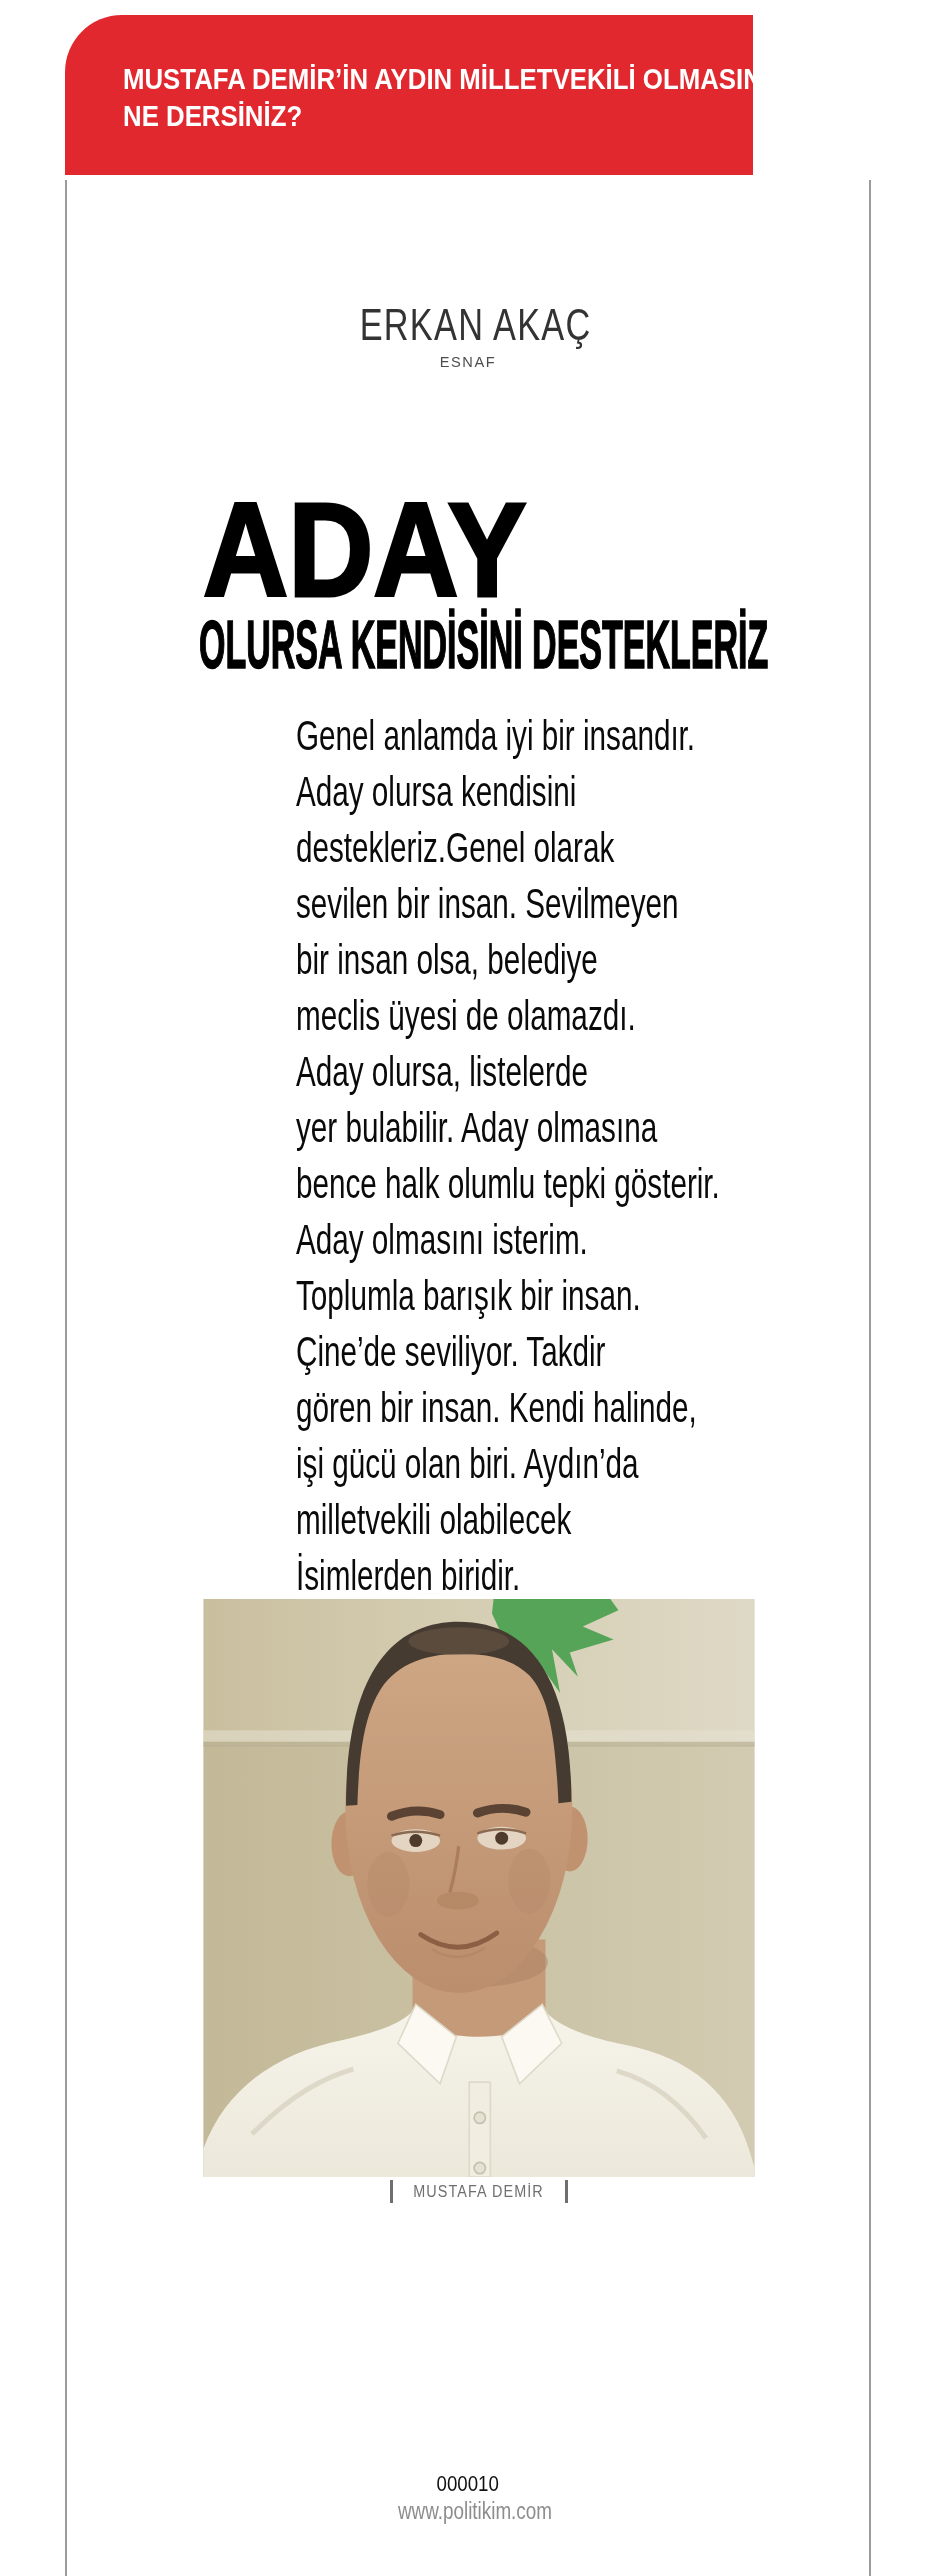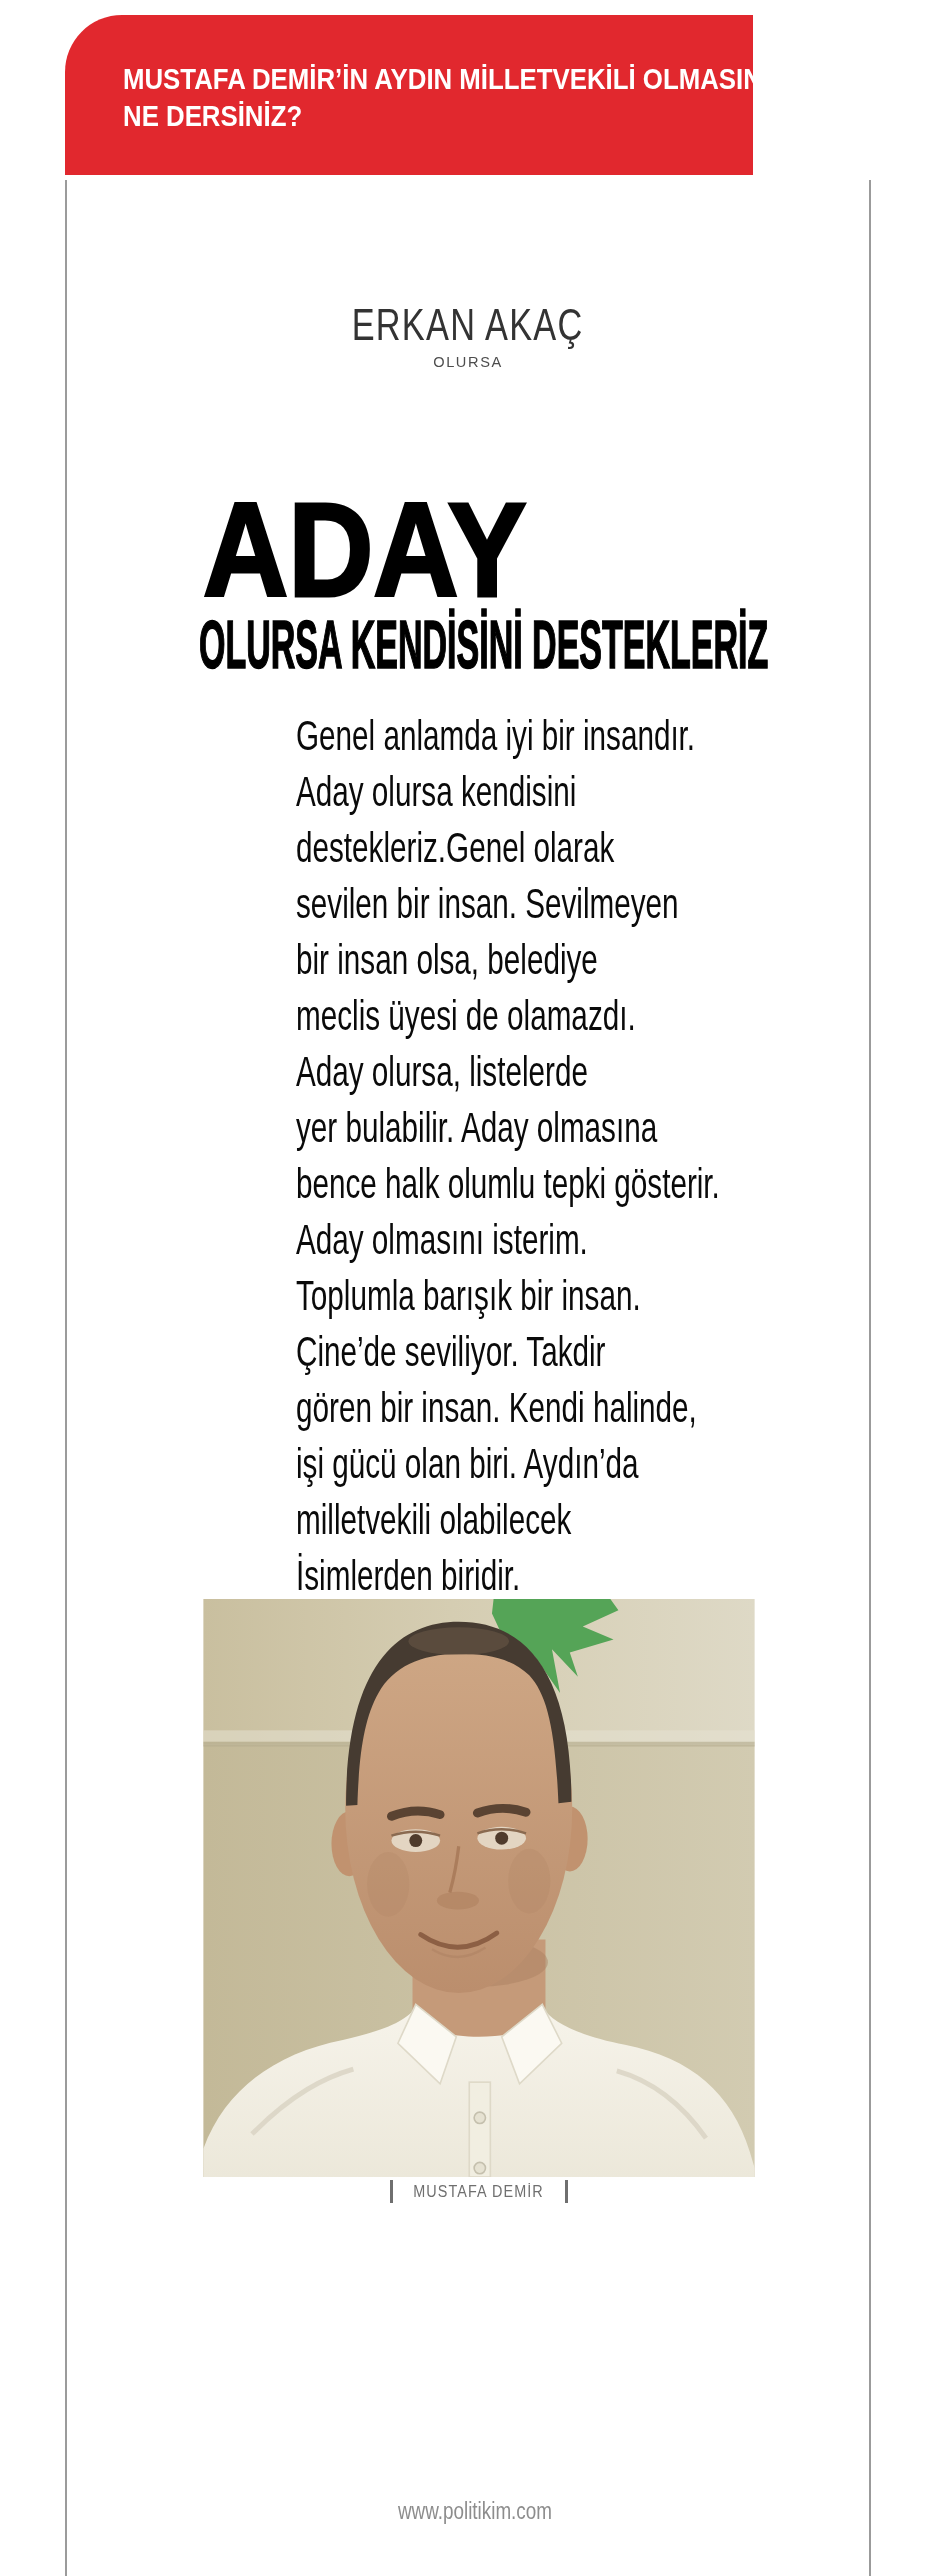--- a/index.html
+++ b/index.html
@@ -12,21 +12,21 @@
   .banner-text{position:absolute;left:58px;top:45px;transform:scaleX(0.86);transform-origin:left top;}
   .banner-line{white-space:nowrap;color:#ffffff;font-weight:bold;font-size:30px;line-height:37px;
     letter-spacing:0px;}
 
   
   .frame-left,.frame-right{position:absolute;top:180px;width:1.6px;height:2396px;background:#9b9b9b;}
   .frame-left{left:65px;}
   .frame-right{left:869px;}
 
   
-  .name-wrap{position:absolute;left:65px;top:300px;width:806px;text-align:center;}
+  .name-wrap{position:absolute;left:65px;top:300px;width:806px;text-align:center;padding-left:8px;}
   .name{display:inline-block;font-size:44px;font-weight:normal;color:#333333;
     letter-spacing:1.6px;transform:scaleX(0.78);transform-origin:center top;white-space:nowrap;}
   .role-wrap{position:absolute;left:65px;top:354px;width:806px;text-align:center;}
   .role{display:inline-block;font-size:14.6px;color:#4d4d4d;letter-spacing:1.6px;white-space:nowrap;}
 
   
   .headline{position:absolute;left:203px;top:483px;font-size:134px;line-height:1;
     font-weight:bold;color:#000;transform:scaleX(0.88);transform-origin:left top;
     -webkit-text-stroke:3.2px #000;white-space:nowrap;}
   .subheadline{position:absolute;left:199px;top:610px;font-size:68px;line-height:1;
@@ -66,21 +66,21 @@
     </div>
   </div>
 
   <div class="frame-left"></div>
   <div class="frame-right"></div>
 
   <div class="name-wrap">
     <span class="name">ERKAN AKAÇ</span>
   </div>
   <div class="role-wrap">
-    <span class="role">OLURSA</span>
+    <span class="role">ESNAF</span>
   </div>
 
   <div class="headline">ADAY</div>
   <div class="subheadline">OLURSA KENDİSİNİ DESTEKLERİZ</div>
 
   <div class="bodytext">
     <div class="bl">Genel anlamda iyi bir insandır.</div>
     <div class="bl">Aday olursa kendisini</div>
     <div class="bl">destekleriz.Genel olarak</div>
     <div class="bl">sevilen bir insan. Sevilmeyen</div>
@@ -168,18 +168,21 @@
       <ellipse cx="402" cy="348" rx="26" ry="40" fill="#b08565" opacity="0.28"></ellipse>
     </svg>
   </div>
 
   <div class="caption">
     <span class="cap-bar"></span>
     <span class="cap-text">MUSTAFA DEMİR</span>
     <span class="cap-bar"></span>
   </div>
 
+  <div class="footer-code-wrap">
+    <span class="footer-code">000010</span>
+  </div>
   <div class="footer-site-wrap">
     <span class="footer-site">www.politikim.com</span>
   </div>
 
 </div>
 
 
 </body></html>

